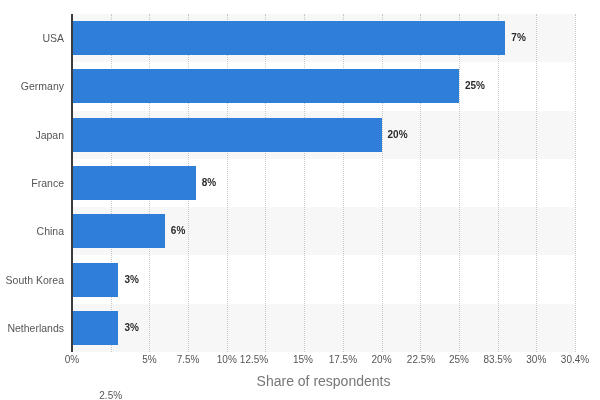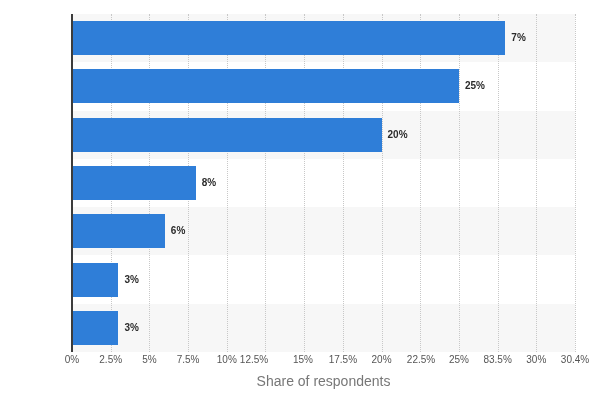--- a/index.html
+++ b/index.html
@@ -173,24 +173,33 @@
         <div class="bar-value" style="left: 98.8615px; top: 212.286px;">6%</div>
         <div class="bar" style="left: 0px; top: 248.571px; width: 46.4308px; height: 34px; background: rgb(47, 126, 216);"></div>
         <div class="bar-value" style="left: 52.4308px; top: 260.571px;">3%</div>
         <div class="bar" style="left: 0px; top: 296.857px; width: 46.4308px; height: 34px; background: rgb(47, 126, 216);"></div>
         <div class="bar-value" style="left: 52.4308px; top: 308.857px;">3%</div>
       </div>
   </div>
 
   <div id="y-axis-line"></div>
 
+  <div id="y-labels">
+      <div class="cat-label" style="top: 19.1429px;">USA</div>
+      <div class="cat-label" style="top: 67.4286px;">Germany</div>
+      <div class="cat-label" style="top: 115.714px;">Japan</div>
+      <div class="cat-label" style="top: 164px;">France</div>
+      <div class="cat-label" style="top: 212.286px;">China</div>
+      <div class="cat-label" style="top: 260.571px;">South Korea</div>
+      <div class="cat-label" style="top: 308.857px;">Netherlands</div>
+    </div>
 
   <div id="x-ticks">
       <div class="x-tick" style="left: 0px;">0%</div>
-      <div class="x-tick" style="left: 38.6923px;">2.5%</div>
+      <div class="x-tick" style="left: 38.6923px; margin-top: 36px;">2.5%</div>
       <div class="x-tick" style="left: 77.3846px;">5%</div>
       <div class="x-tick" style="left: 116.077px;">7.5%</div>
       <div class="x-tick" style="left: 154.769px; text-align: center;">10%</div>
       <div class="x-tick" style="left: 182px;">12.5%</div>
       <div class="x-tick" style="left: 231px;">15%</div>
       <div class="x-tick" style="left: 270.846px;">17.5%</div>
       <div class="x-tick" style="left: 309.538px;">20%</div>
       <div class="x-tick" style="left: 349px;">22.5%</div>
       <div class="x-tick" style="left: 386.923px;">25%</div>
       <div class="x-tick" style="left: 425.615px;">83.5%</div>

